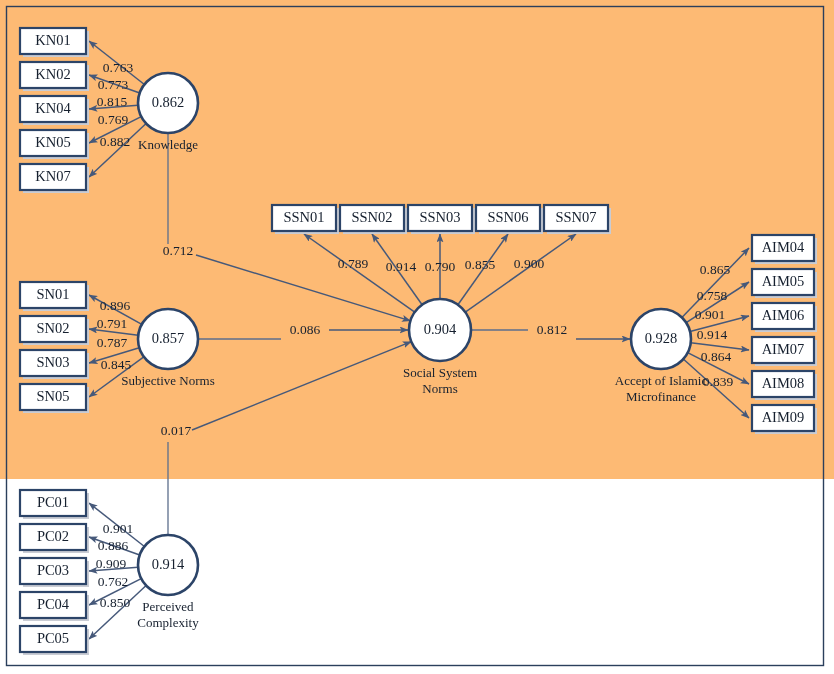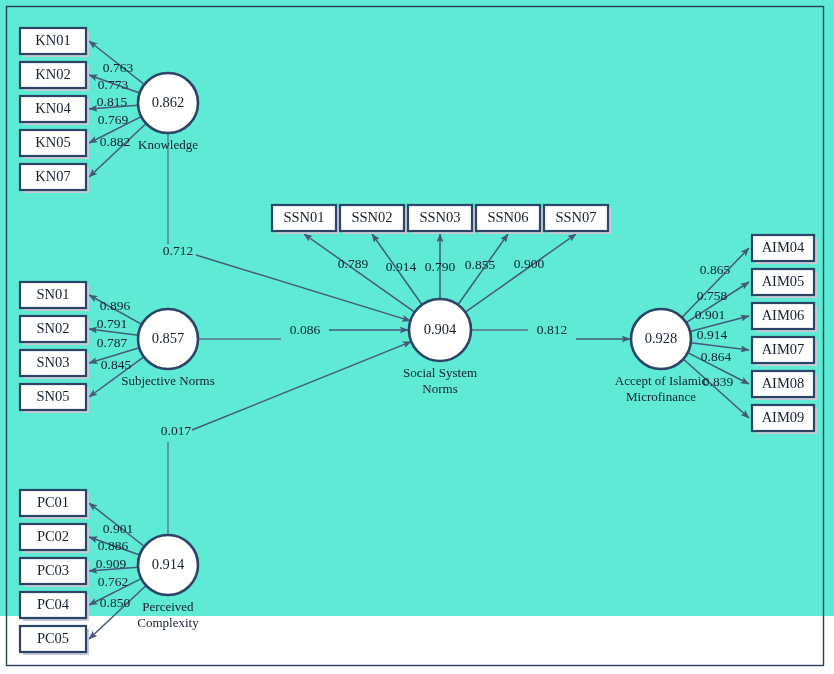--- a/index.html
+++ b/index.html
@@ -9,22 +9,22 @@
   }
   body {
     width: 834px;
     height: 674px;
     font-family: "Liberation Serif", "DejaVu Serif", serif;
     overflow: hidden;
   }
   #diagram-root {
     position: relative;
     width: 834px;
-    height: 616px;
-    background: #5eead4;
+    height: 479px;
+    background: #fdba74;
   }
   svg#sem-svg {
     display: block;
     width: 834px;
     height: 674px;
   }
   .frame-rect {
     fill: none;
     stroke: #2b3f5c;
     stroke-width: 1.4;

